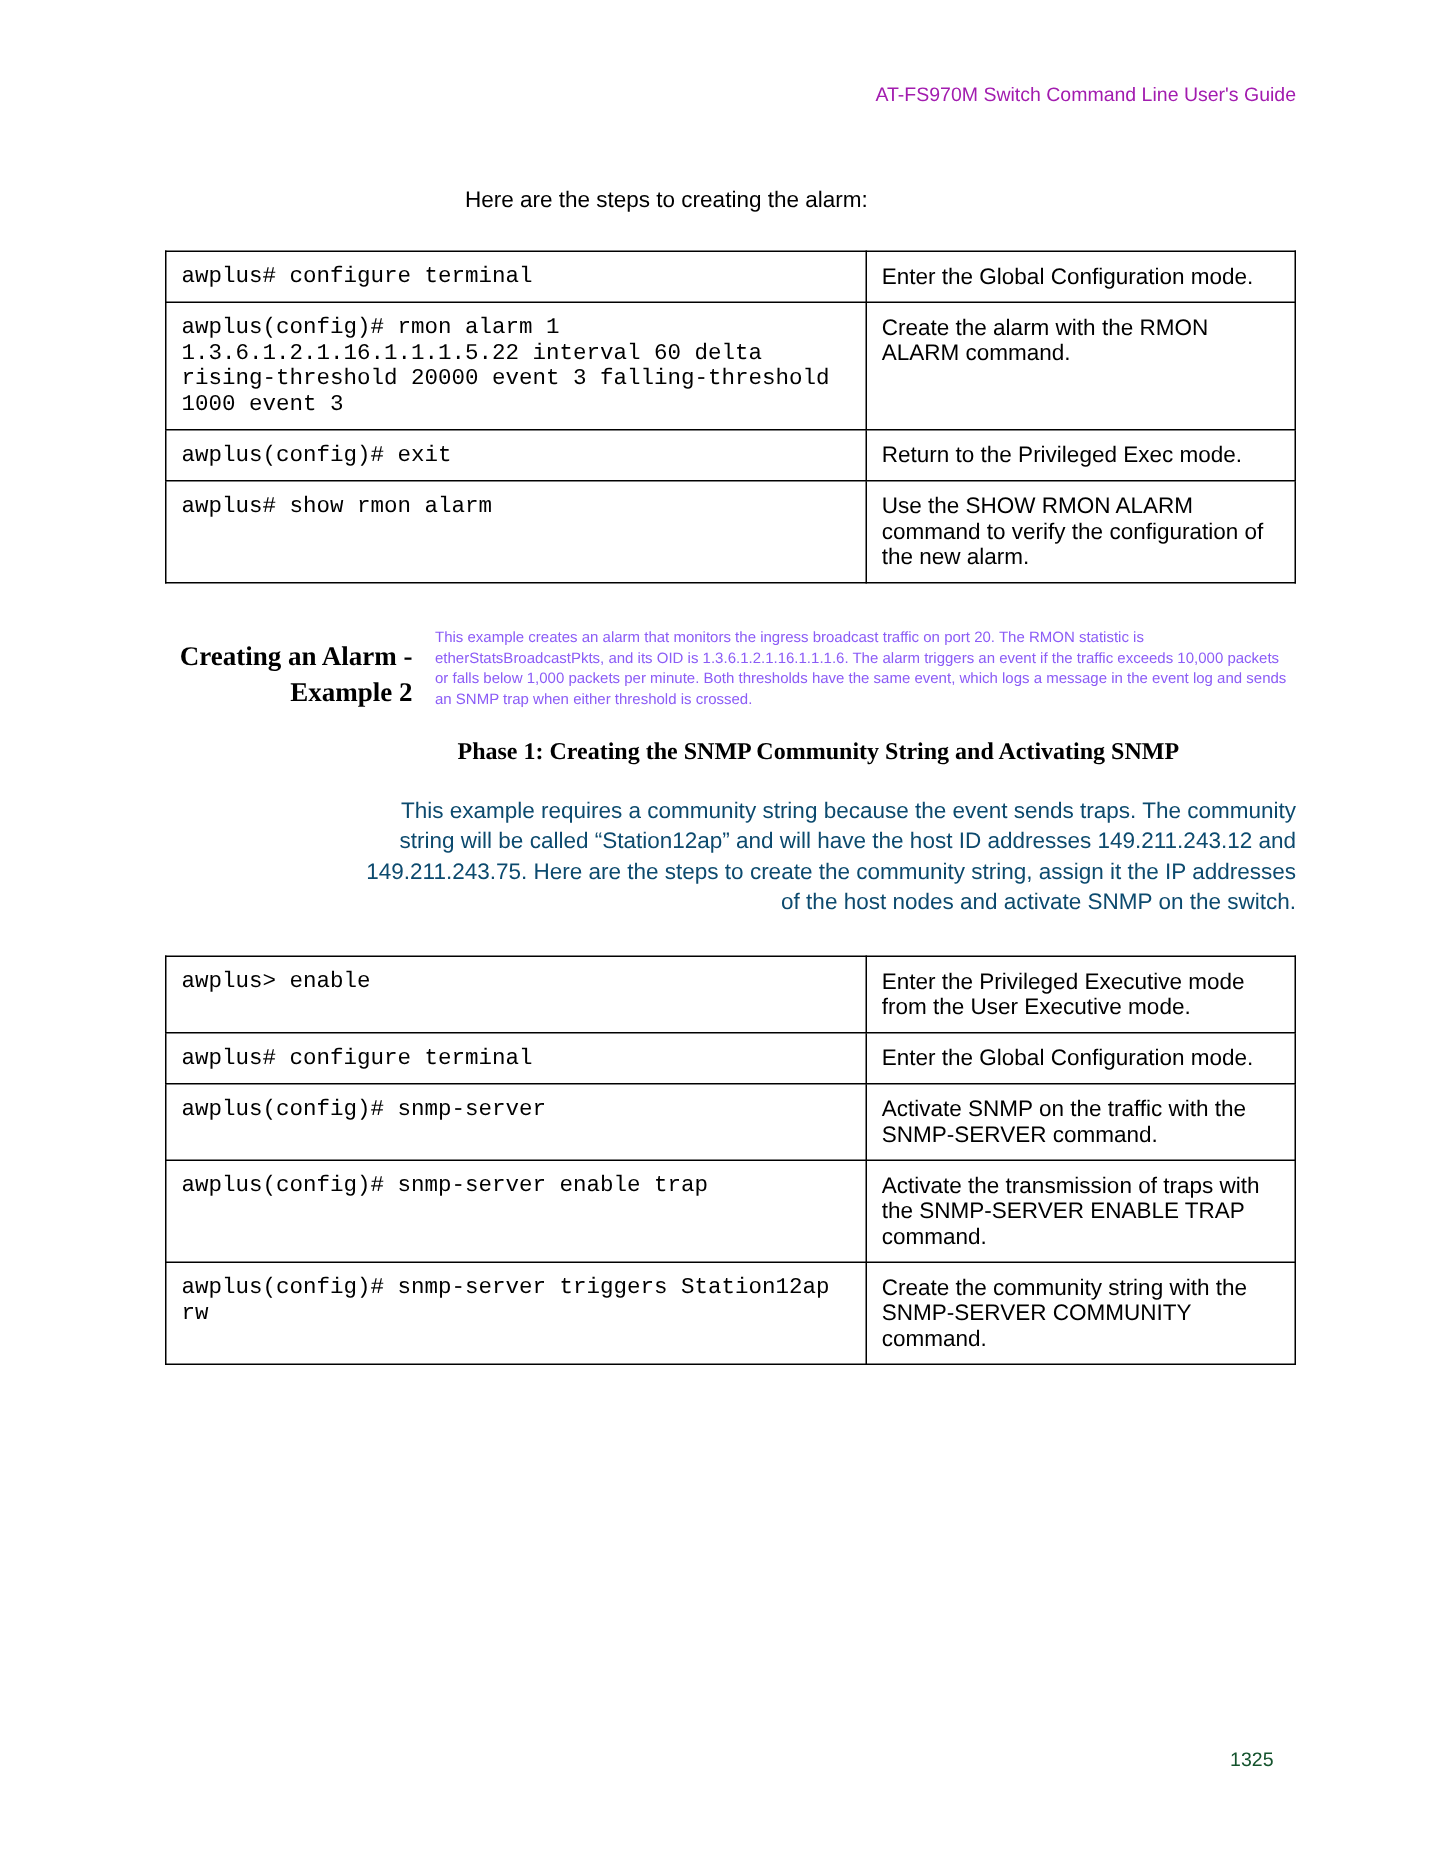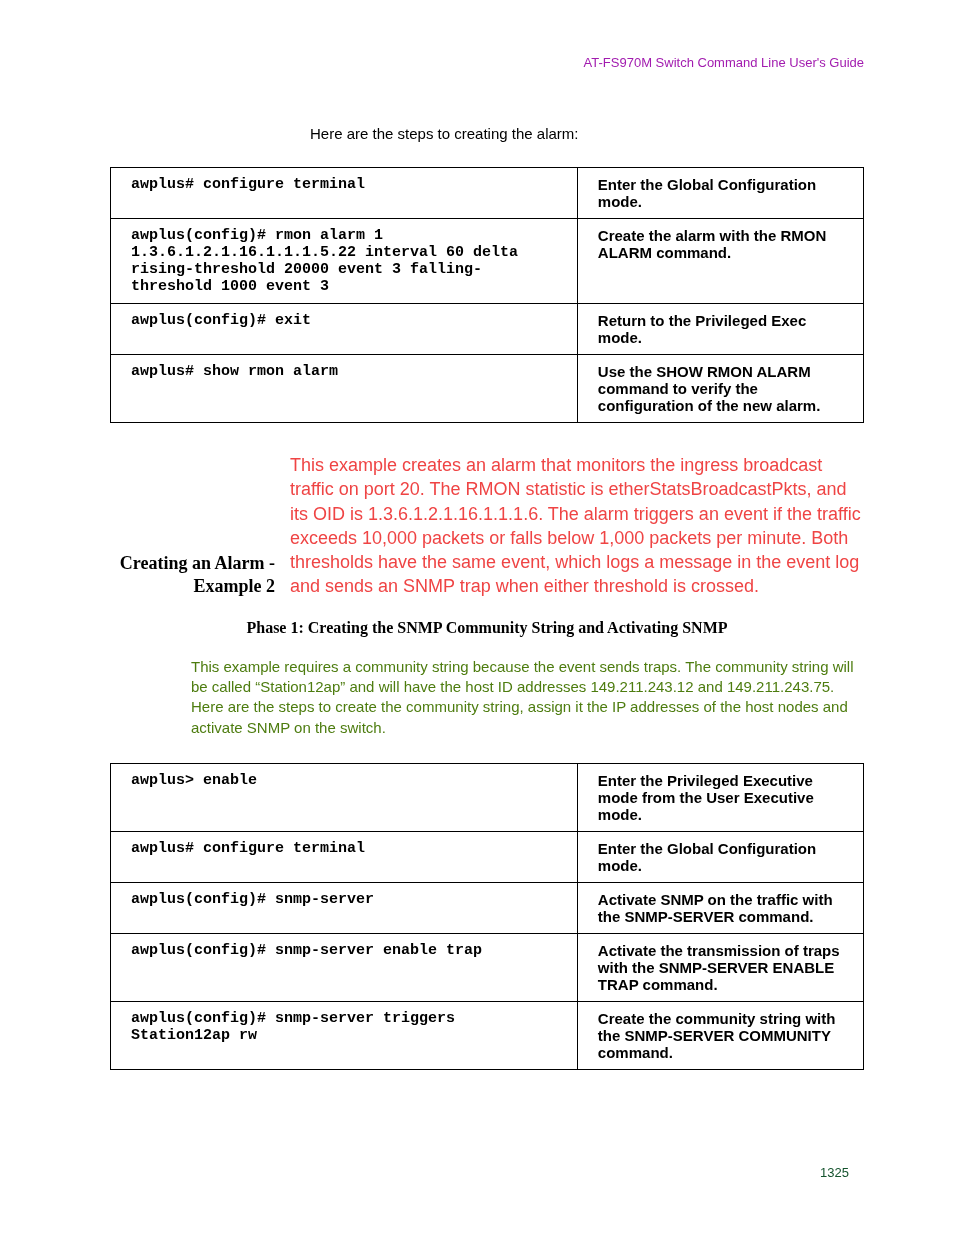--- a/index.html
+++ b/index.html
@@ -27,25 +27,24 @@
       margin-left: 200px;
       margin-bottom: 25px;
     }
     table.command-table {
       width: 100%;
       border-collapse: collapse;
       margin-bottom: 30px;
     }
     table.command-table td {
       border: 1px solid #000;
-      padding: 8px 20px;
+      padding: 8px 10px;
       vertical-align: top;
       font-size: 15px;
       color: #000;
-      font-weight: bold;
     }
     table.command-table td:first-child {
       font-family: "Courier New", Courier, monospace;
       width: 62%;
     }
     table.command-table td:last-child {
       width: 38%;
     }
     .section-row {
       display: flex;
@@ -58,39 +57,40 @@
       text-align: right;
       font-family: Georgia, 'Times New Roman', serif;
       font-weight: bold;
       font-size: 18px;
       color: #000;
       padding-right: 15px;
       line-height: 1.3;
     }
     .section-body {
       flex: 1;
-      font-size: 18px;
-      color: #ef4444;
+      font-size: 10px;
+      color: #8b5cf6;
       line-height: 1.35;
     }
     .phase-heading {
       font-family: Georgia, 'Times New Roman', serif;
       font-weight: bold;
       font-size: 16px;
       color: #000;
+      margin-left: 195px;
       margin-bottom: 20px;
       margin-top: 20px;
-      text-align: center;
     }
     .body-para {
       font-size: 15px;
-      color: #4d7c0f;
+      color: #0c4a6e;
       line-height: 1.35;
-      margin-left: 81px;
+      margin-left: 119px;
       margin-bottom: 25px;
+      text-align: right;
     }
     .page-number {
       position: absolute;
       bottom: 55px;
       right: 105px;
       font-size: 13px;
       color: #14532d;
     }
   </style>
 </head>

